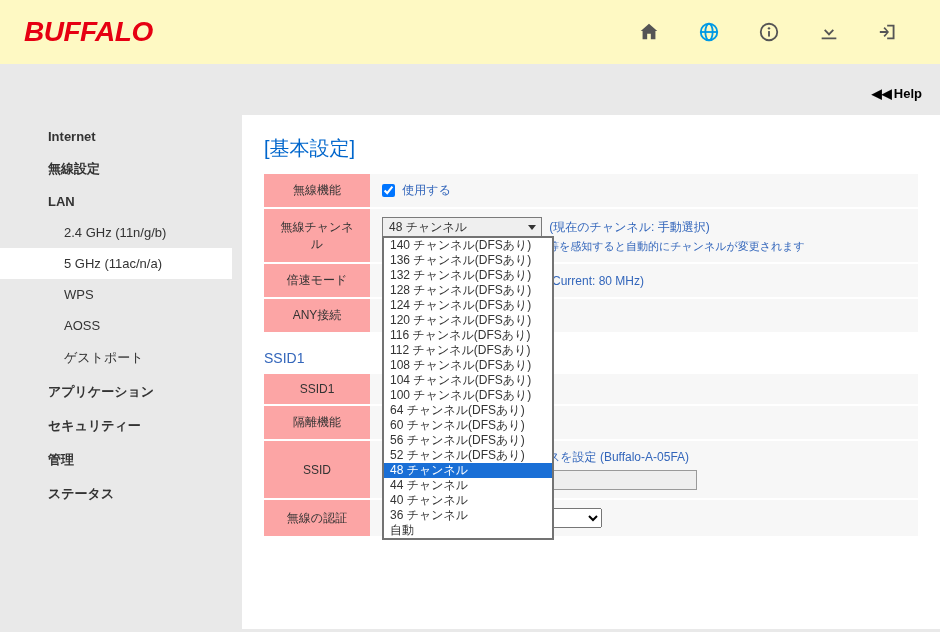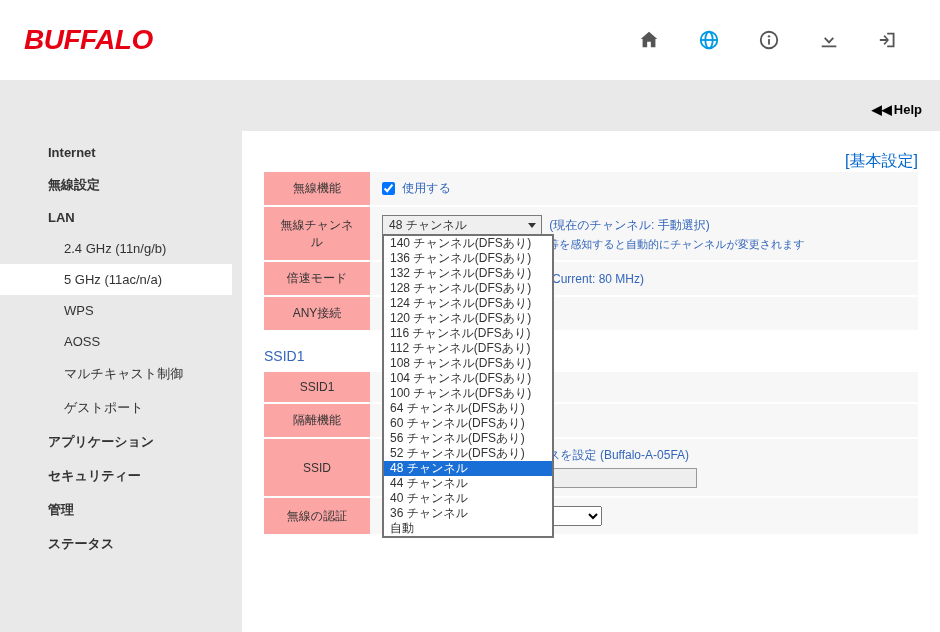--- a/index.html
+++ b/index.html
@@ -1,39 +1,39 @@
 <!DOCTYPE html>
 <html><head>
   <meta charset="utf-8">
   <style>
     * { margin: 0; padding: 0; box-sizing: border-box; font-family: "Meiryo", "Hiragino Sans", Arial, sans-serif; }
     body { background: #e9e9e9; width: 940px; height: 632px; overflow: hidden; font-size: 13px; color: #333; }
 
     
-    .topbar { background: #ffffff; height: 80px; display: flex; align-items: center; justify-content: space-between; padding: 0 24px; }
+    .topbar { background: #fef9c3; height: 64px; display: flex; align-items: center; justify-content: space-between; padding: 0 24px; }
     .logo { font-style: italic; font-weight: 900; font-size: 28px; color: #e60012; letter-spacing: -0.5px; }
     .topbar-icons { display: flex; align-items: center; gap: 38px; padding-right: 16px; }
     .topbar-icons svg { display: block; }
 
     
     .help-row { display: flex; justify-content: flex-end; padding: 22px 18px 14px 0; color: #000; font-weight: bold; font-size: 13px; }
     .help-row span { display: flex; align-items: center; gap: 2px; cursor: pointer; }
 
     
     .layout { display: flex; height: calc(632px - 64px - 54px); gap: 10px; }
     .sidebar { width: 232px; padding-top: 6px; }
     .content { flex: 1; background: #fff; padding: 20px 22px 10px 22px; overflow: visible; position: relative; }
 
     
     .nav-item { padding: 8px 0 8px 48px; font-size: 13px; font-weight: bold; cursor: pointer; }
     .nav-sub { padding: 8px 0 8px 64px; font-size: 13px; font-weight: normal; cursor: pointer; }
     .nav-sub.active { background: #fff; }
 
     
-    .section-title { color: #0066cc; font-size: 16px; margin-bottom: 0; text-align: right; }
+    .section-title { color: #0066cc; font-size: 20px; margin-bottom: 12px; }
     table.cfg { width: 100%; border-collapse: collapse; }
     table.cfg td { padding: 8px 12px; vertical-align: middle; font-size: 12px; }
     table.cfg tr td:first-child { background: #fca5a5; width: 106px; text-align: center; font-weight: normal; }
     table.cfg tr td:last-child { background: #f7f7f7; }
     table.cfg tr { border-bottom: 2px solid #fff; }
     .valtext { color: #3366bb; }
     .sub-note { color: #3366bb; font-size: 11px; }
     .ssid-head { color: #3366bb; font-size: 14px; margin: 16px 0 8px 0; display: block; }
     input[type=text].inline { height: 20px; border: 1px solid #999; padding: 0 4px; width: 240px; background: #eee; }
     select.auth { height: 20px; width: 220px; font-size: 12px; }
@@ -97,21 +97,20 @@
 <div class="layout">
 
   <div class="sidebar">
     <div class="nav-item">Internet</div>
     <div class="nav-item">無線設定</div>
     <div class="nav-item">LAN</div>
     <div class="nav-sub">2.4 GHz (11n/g/b)</div>
     <div class="nav-sub active">5 GHz (11ac/n/a)</div>
     <div class="nav-sub">WPS</div>
     <div class="nav-sub">AOSS</div>
-    <div class="nav-sub">マルチキャスト制御</div>
     <div class="nav-sub">ゲストポート</div>
     <div class="nav-item">アプリケーション</div>
     <div class="nav-item">セキュリティー</div>
     <div class="nav-item">管理</div>
     <div class="nav-item">ステータス</div>
   </div>
 
   <div class="content">
     <div class="section-title">[基本設定]</div>
 

